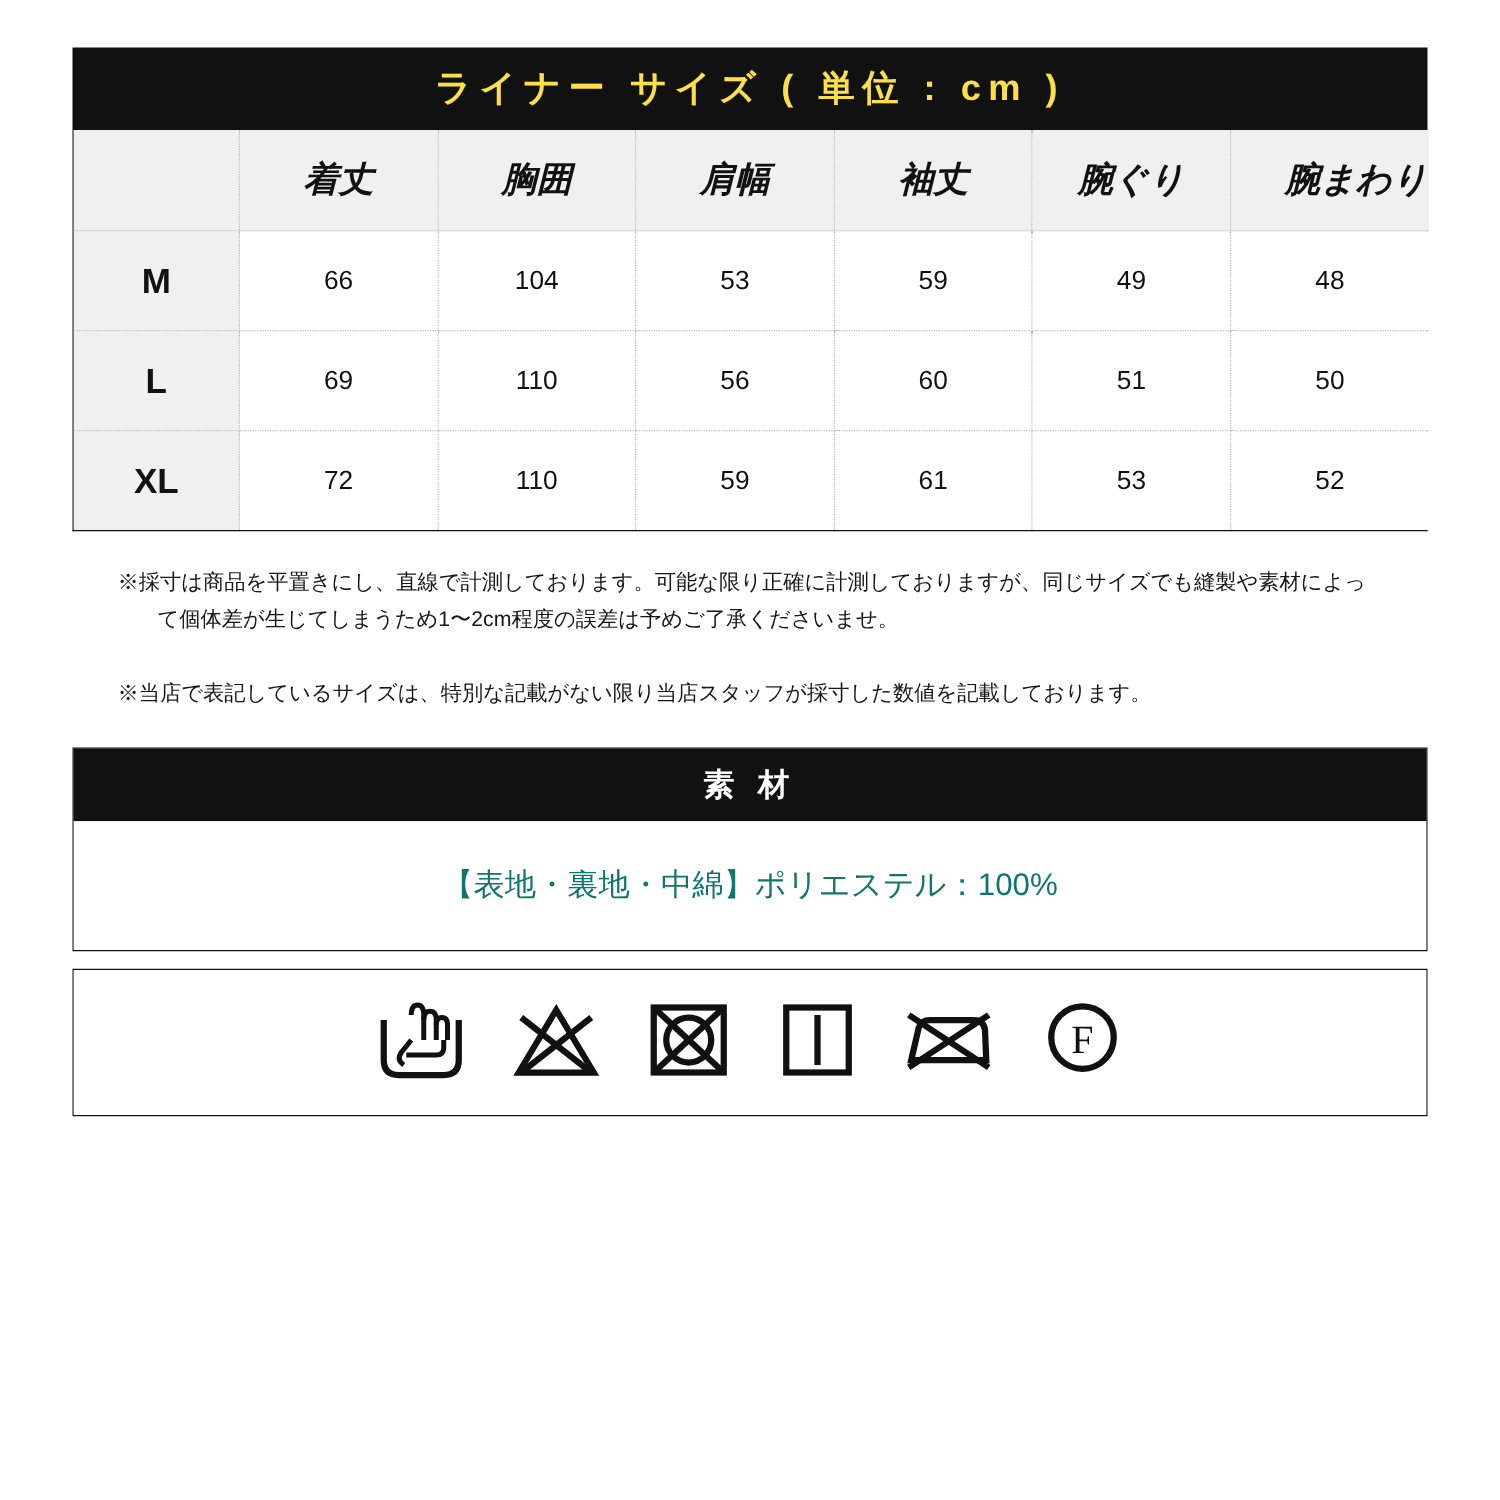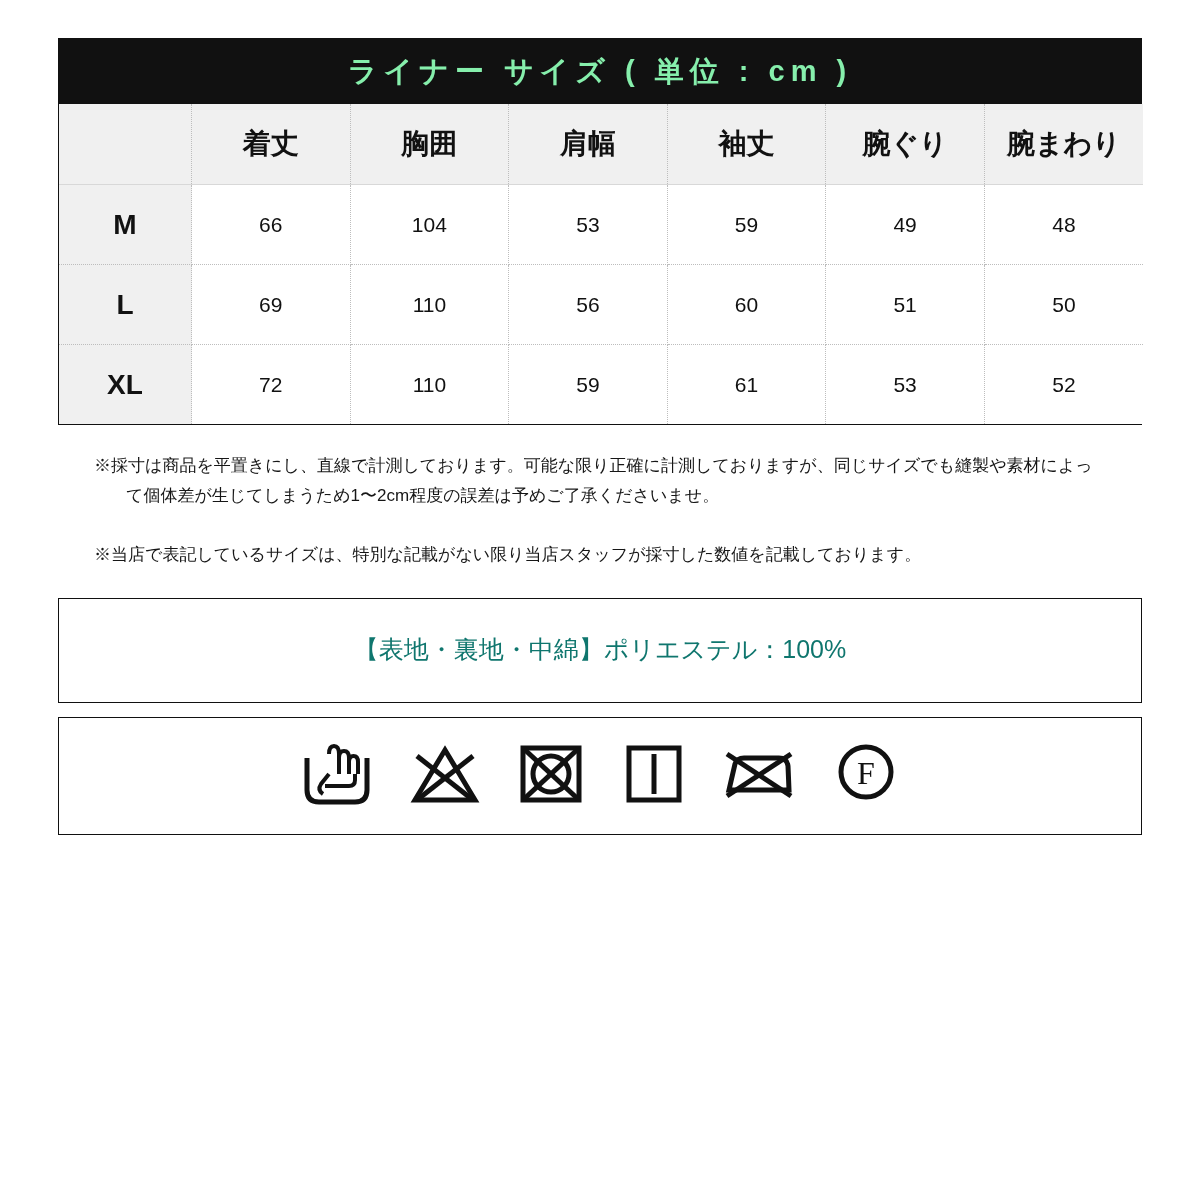--- a/index.html
+++ b/index.html
@@ -30,25 +30,26 @@
   }
   .size-table th.col-head {
     background: #f0f0f0;
     font-size: 28px;
     font-weight: bold;
     height: 78px;
     text-align: center;
     border-bottom: 1px solid #d8d8d8;
     border-right: 1px dotted #bdbdbd;
     color: #111;
+    font-style: italic;
   }
   .size-table th.col-head.first {
     border-right: 1px dotted #bdbdbd;
   }
-  .size-table th.col-head:last-child { border-right: none; }
+  .size-table th.col-head:last-child { border-right: none; text-align: right; }
 
   .size-table td.row-head {
     background: #f0f0f0;
     font-size: 28px;
     font-weight: bold;
     text-align: center;
     height: 77px;
     border-bottom: 1px dotted #bdbdbd;
     border-right: 1px dotted #bdbdbd;
     color: #111;
@@ -70,21 +71,21 @@
     border-top: none;
     width: 1084px;
     box-sizing: border-box;
   }
   .title-wrap {
     width: 1084px;
     background: #111;
     height: 66px;
     line-height: 66px;
     text-align: center;
-    color: #86efac;
+    color: #fde047;
     font-size: 29px;
     font-weight: bold;
     letter-spacing: 6px;
     box-sizing: border-box;
   }
 
   
   .notes {
     margin-top: 26px;
     padding: 0 32px 0 36px;
@@ -193,20 +194,21 @@
   <div class="notes">
     <div class="note">
       <p>※採寸は商品を平置きにし、直線で計測しております。可能な限り正確に計測しておりますが、同じサイズでも縫製や素材によって個体差が生じてしまうため1〜2cm程度の誤差は予めご了承くださいませ。</p>
     </div>
     <div class="note">
       <p>※当店で表記しているサイズは、特別な記載がない限り当店スタッフが採寸した数値を記載しております。</p>
     </div>
   </div>
 
   <div class="section">
+    <div class="section-header">素 材</div>
     <div class="section-body">【表地・裏地・中綿】ポリエステル：100%</div>
   </div>
 
   <div class="section">
     <div class="section-body laundry-body">
       <div class="icons-row">
 
         <span>
           <svg width="76" height="68" viewBox="0 0 76 68">
             <path d="M8 18 L8 50 Q8 62 20 62 L56 62 Q68 62 68 50 L68 18" fill="none" stroke="#111" stroke-width="5"></path>

